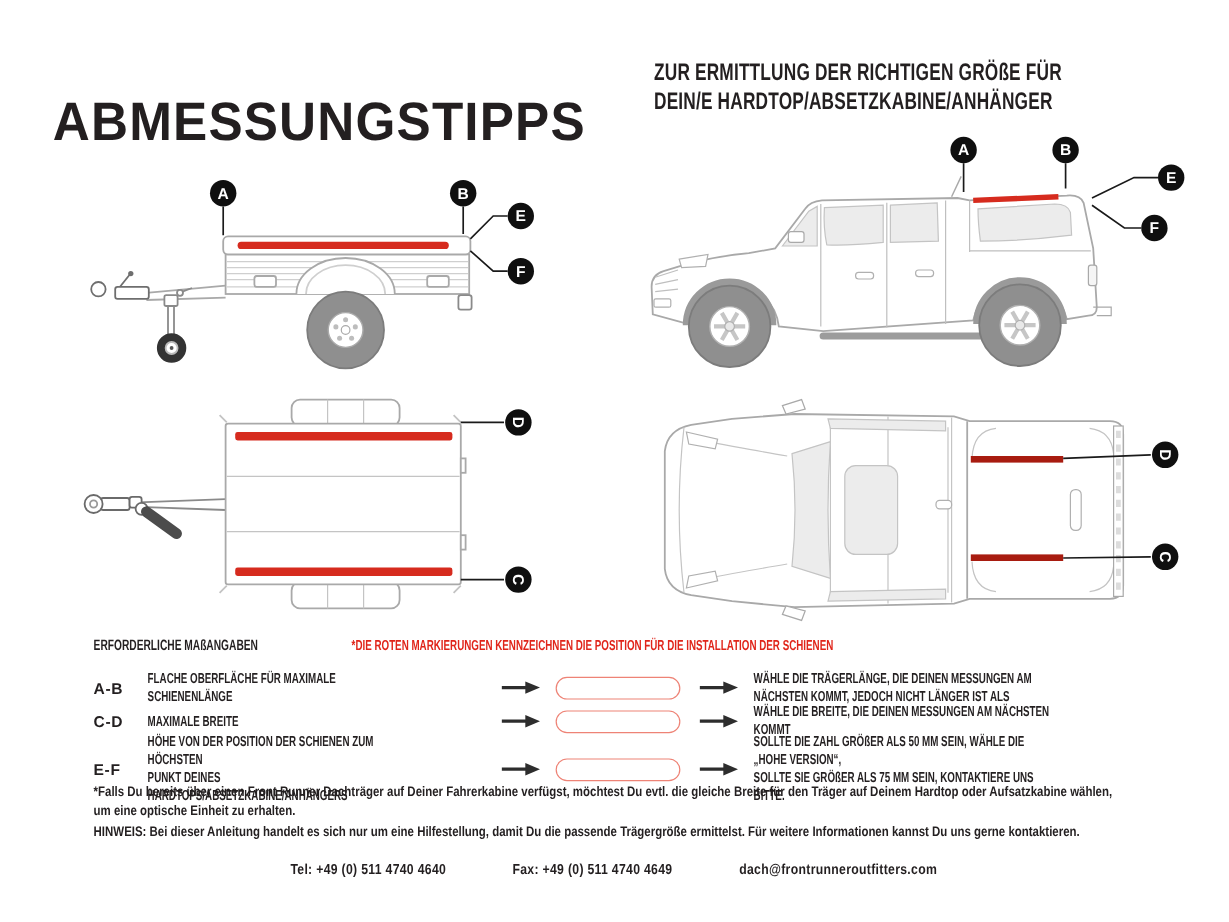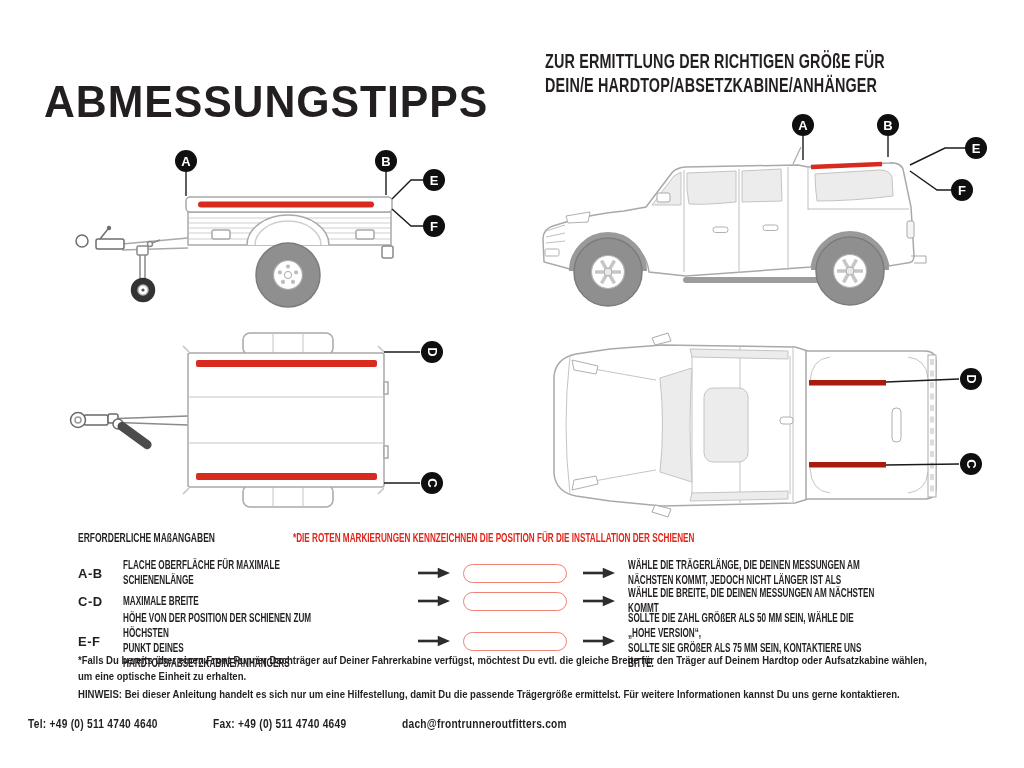--- a/index.html
+++ b/index.html
@@ -22,21 +22,21 @@
   .sx{transform:scaleX(.68);transform-origin:0 50%;}
   .m-head{position:absolute;left:78px;top:531px;display:flex;align-items:flex-start;white-space:nowrap;}
   .m-note{color:var(--red-text);margin-left:14px;}
   .m-row{position:absolute;left:78px;width:920px;display:grid;
          grid-template-columns:45px 295px 45px 120px 45px auto;align-items:center;}
   .m-code{font-weight:700;font-size:13px;letter-spacing:.5px;}
   .oval{width:102px;height:17px;border:1.6px solid var(--oval);border-radius:10px;background:#fff;}
   .arrow{width:32px;height:12px;display:block;}
   .fn{position:absolute;left:78px;font-size:11.5px;font-weight:700;white-space:pre-line;line-height:1.35;
       transform:scaleX(.83);transform-origin:0 0;width:1060px;}
-  .footer{position:absolute;left:28px;right:0;top:717px;display:flex;justify-content:flex-start;gap:32px;
+  .footer{position:absolute;left:28px;right:0;top:717px;display:flex;justify-content:center;gap:32px;
       font-size:12px;font-weight:700;letter-spacing:.3px;}
   .footer span{display:inline-block;transform:scaleX(.85);transform-origin:0 50%;white-space:nowrap;}
 </style>
 </head>
 <body>
 
 <div class="page">
 
   <h1 class="title">ABMESSUNGSTIPPS</h1>
   <div class="subtitle">ZUR ERMITTLUNG DER RICHTIGEN GRÖßE FÜR

